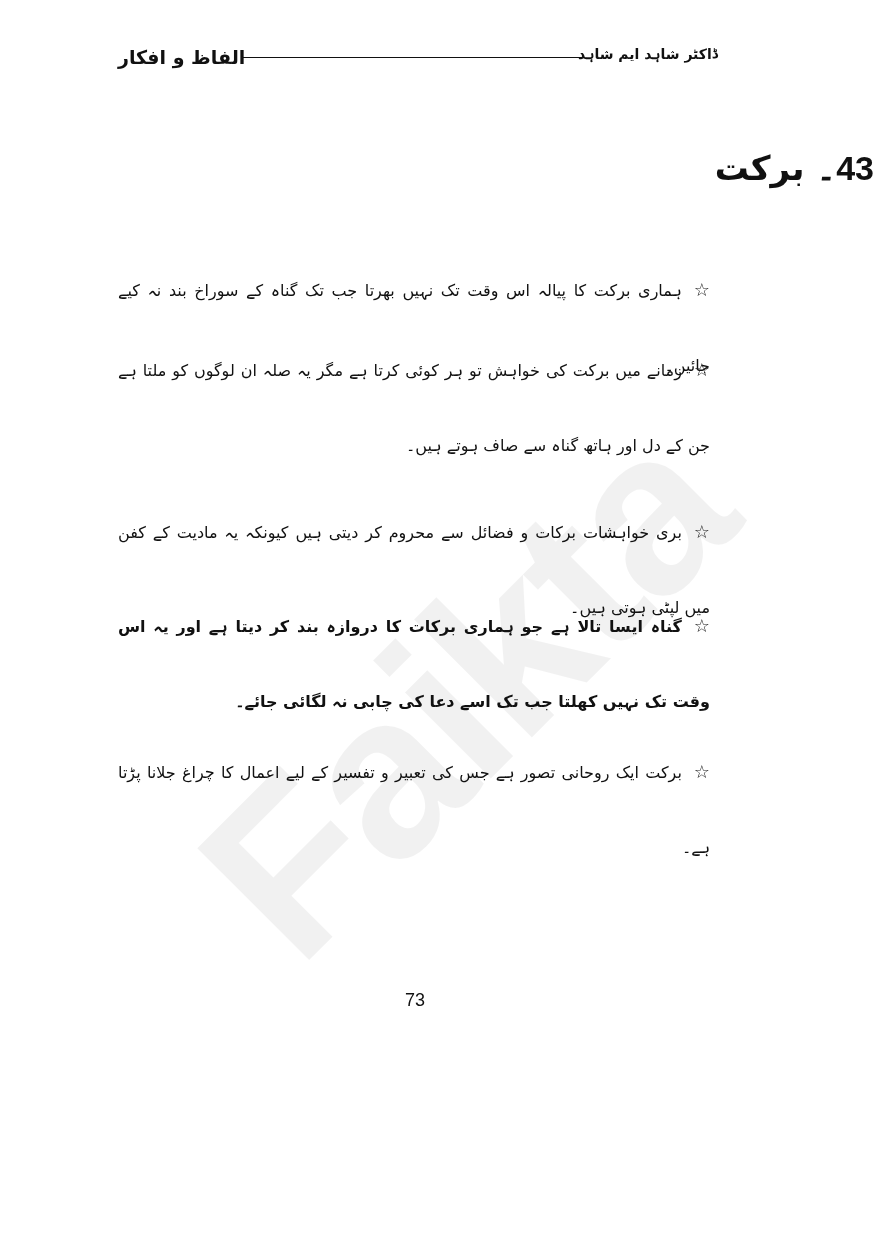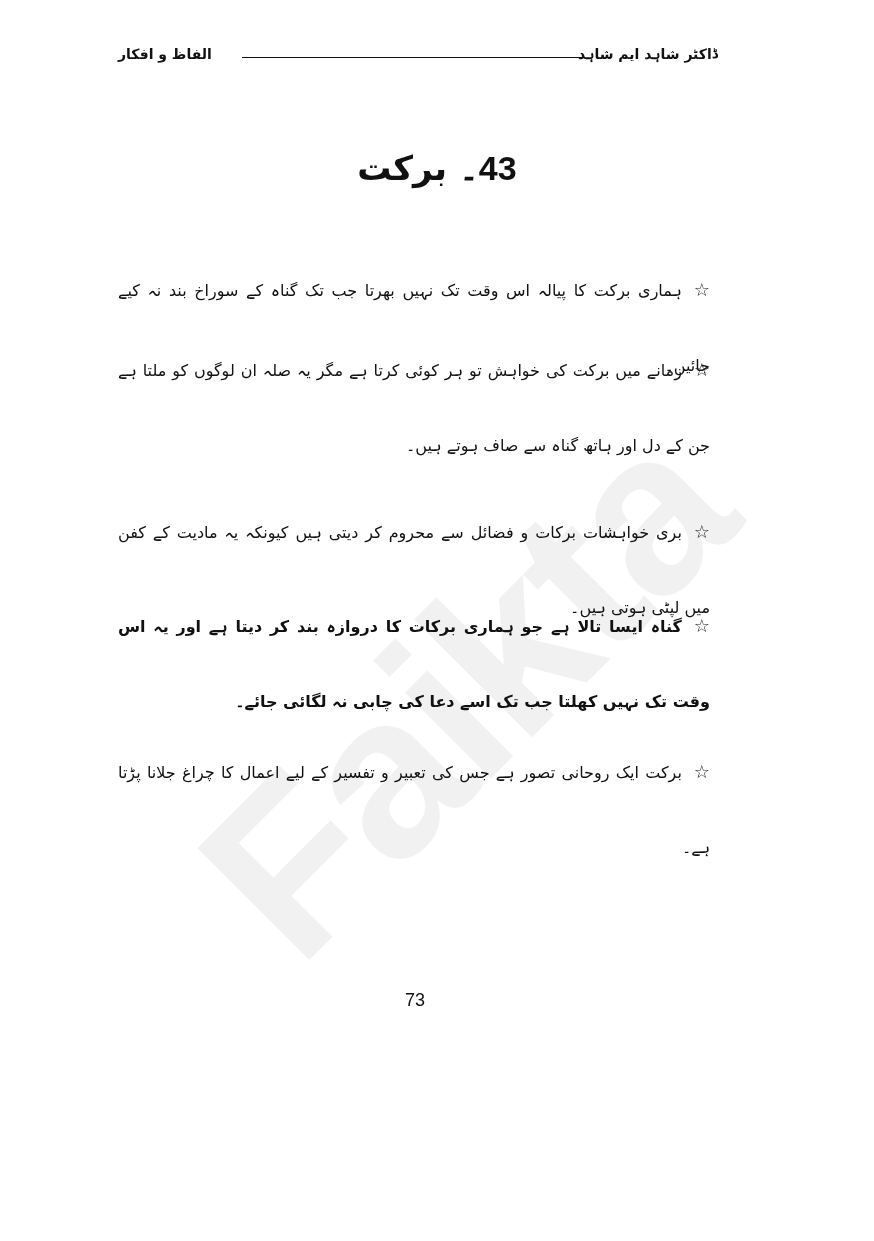--- a/index.html
+++ b/index.html
@@ -44,37 +44,36 @@
       position: absolute;
       right: 0;
       top: 0;
       font-size: 14px;
       font-weight: bold;
     }
     .header-book {
       position: absolute;
       left: 0;
       top: 0;
-      font-size: 14px;
+      font-size: 19px;
       font-weight: bold;
     }
     .header-rule {
       position: absolute;
       left: 124px;
       top: 11px;
       width: 342px;
       height: 0;
       border-top: 1.5px solid #111;
     }
     .chapter-title {
       position: absolute;
       top: 148px;
       left: 0;
       width: 874px;
-      text-align: center;
       direction: rtl;
       font-size: 34px;
       font-weight: bold;
       z-index: 1;
     }
     .chapter-title .num {
       font-family: "Liberation Sans", sans-serif;
       direction: ltr;
       unicode-bidi: embed;
     }

